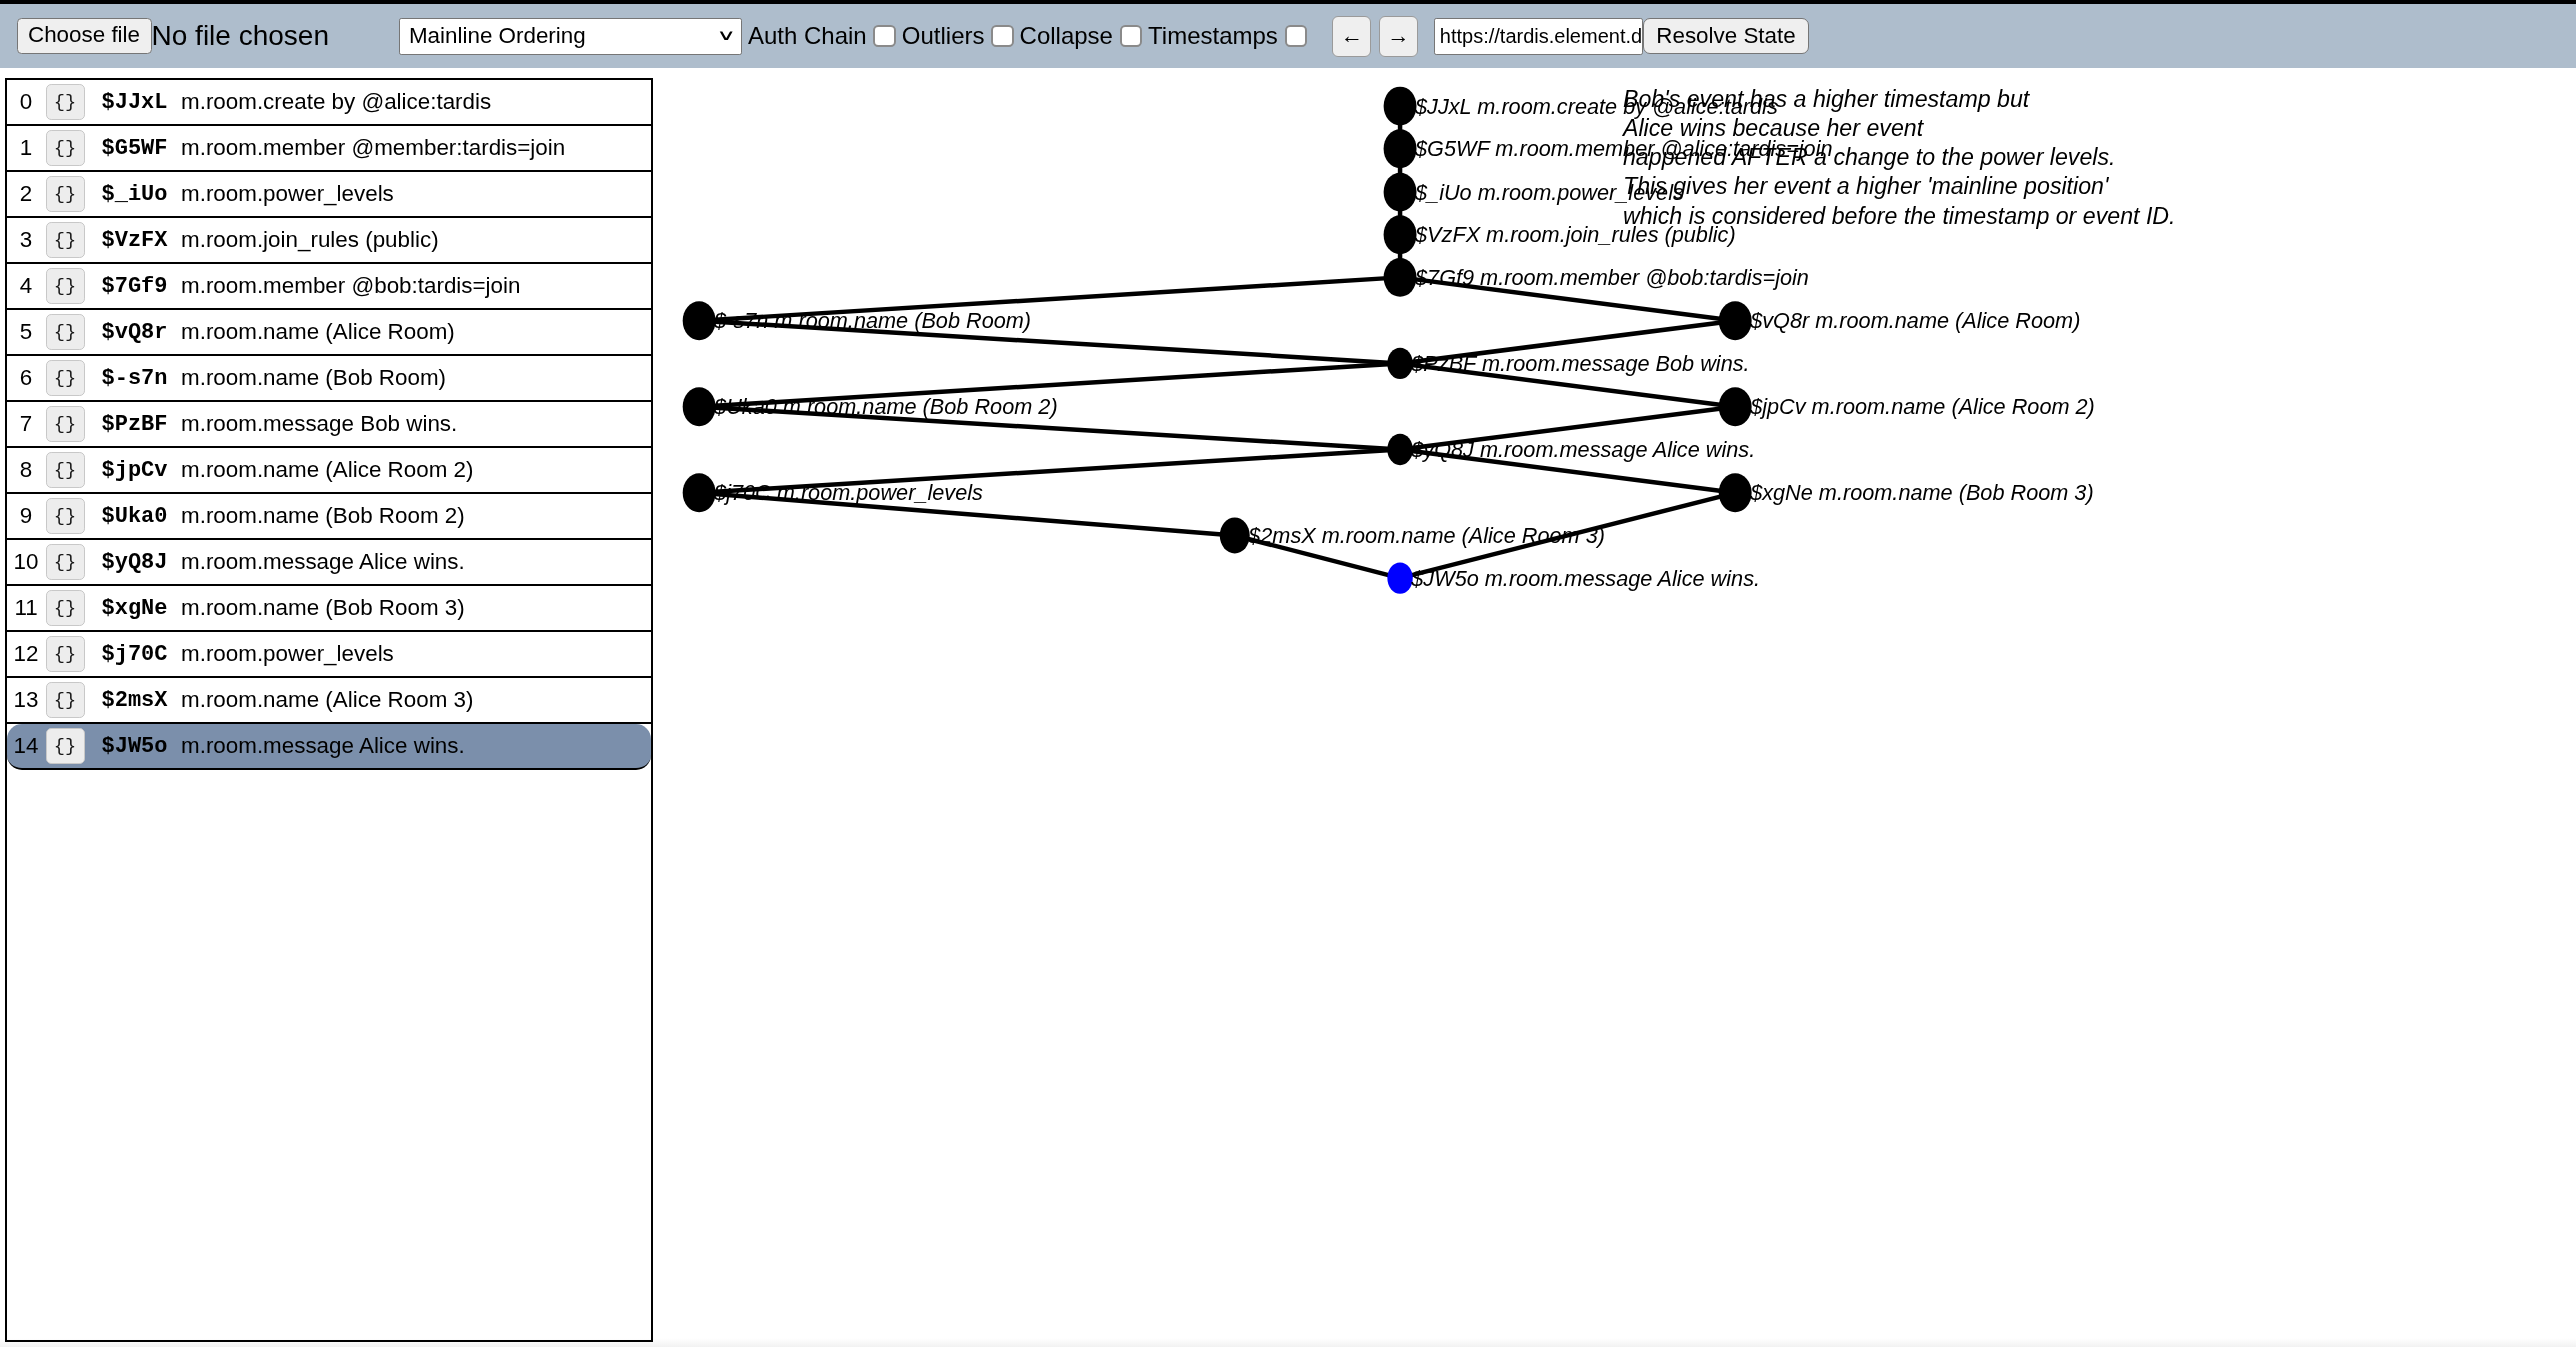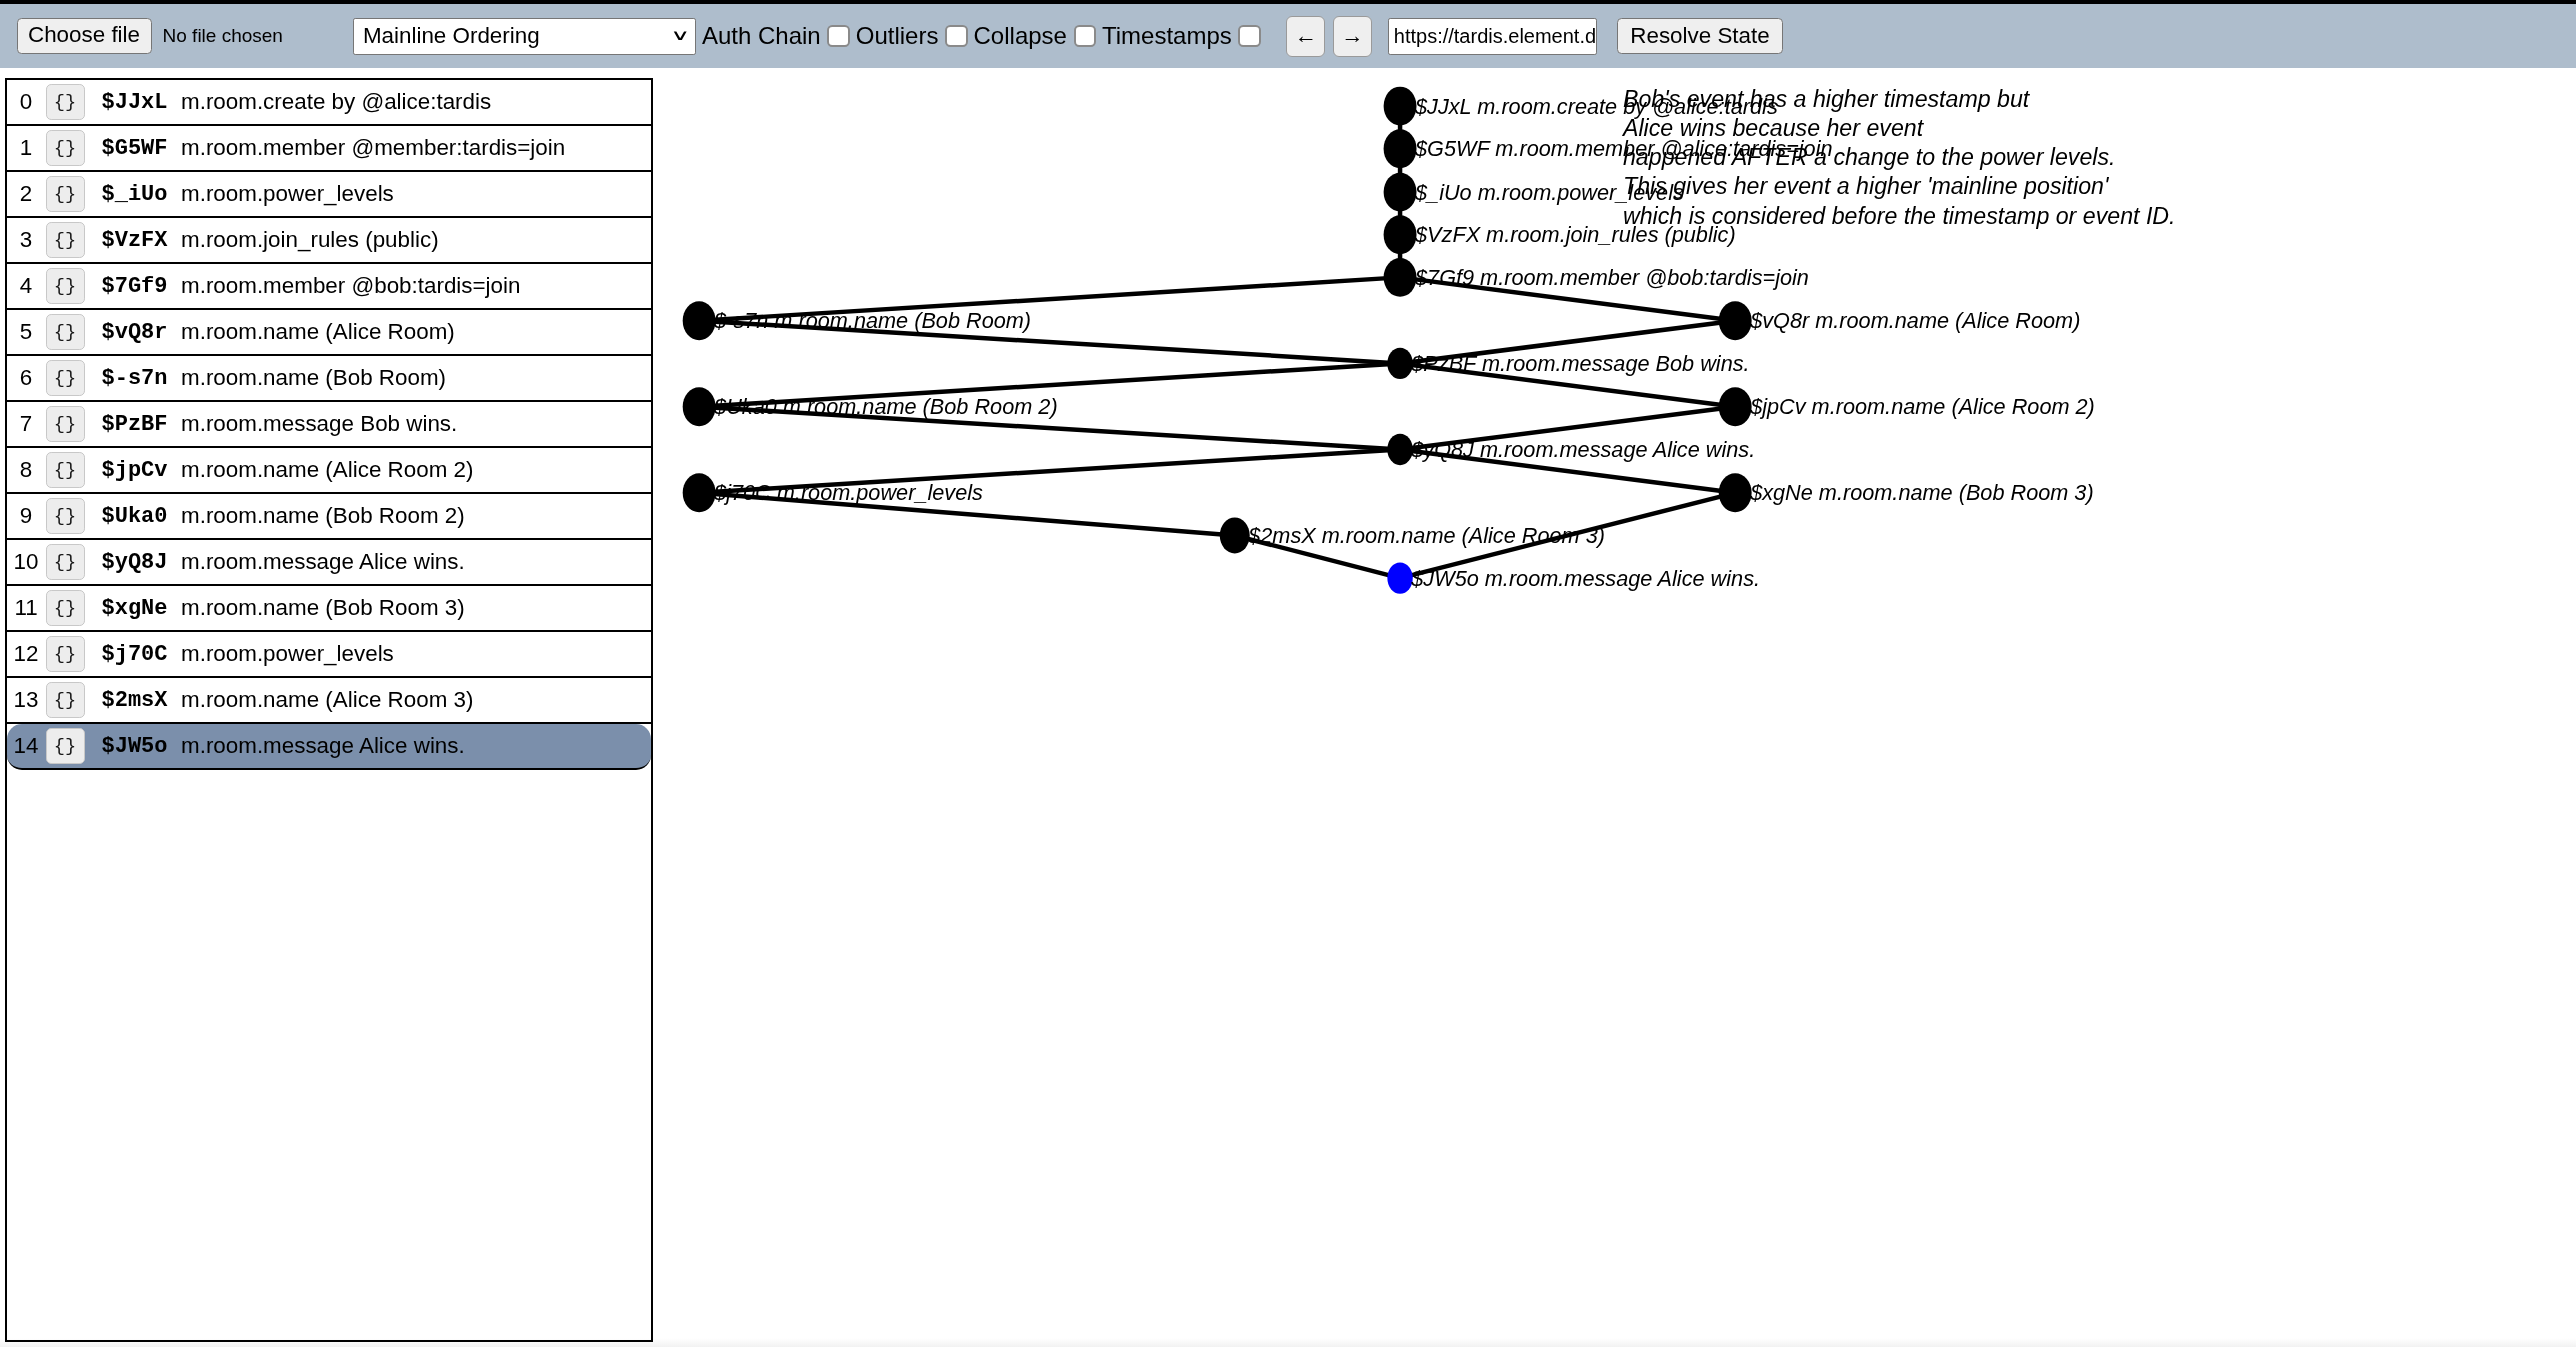--- a/index.html
+++ b/index.html
@@ -37,23 +37,23 @@
     font-family: "Liberation Sans", sans-serif;
     font-size: 22.4px;
     color: #000;
     padding: 5.2px 10.5px 6px 10.5px;
     line-height: 1;
     cursor: pointer;
     white-space: nowrap;
     text-align: center;
   }
   .tb-text {
-    font-size: 19px;
-    color: #000;
-    margin-left: 11px;
+    font-size: 28px;
+    color: #000;
+    margin-left: 0;
     white-space: nowrap;
   }
   #file-row { display: flex; align-items: center; }
 
   .tb-select {
     margin-left: 70px;
     width: 343px;
     height: 37px;
     background: #ffffff;
     border: 1.5px solid #767676;
@@ -120,21 +120,21 @@
     font-size: 20px;
     color: #000;
     box-sizing: border-box;
     padding: 0 4.5px;
     font-family: "Liberation Sans", sans-serif;
     overflow: hidden;
     white-space: nowrap;
     display: flex;
     align-items: center;
   }
-  #resolve-state-button { margin-left: 20px; font-size: 22.4px; padding: 6px 12px; }
+  #resolve-state-button { margin-left: 0; font-size: 22.4px; padding: 6px 12px; border-radius: 7px; }
 
   
   #sidebar {
     position: absolute;
     left: 4.5px;
     top: 78px;
     width: 648px;
     height: 1264px;
     background: #ffffff;
     border: 2.2px solid #000000;

